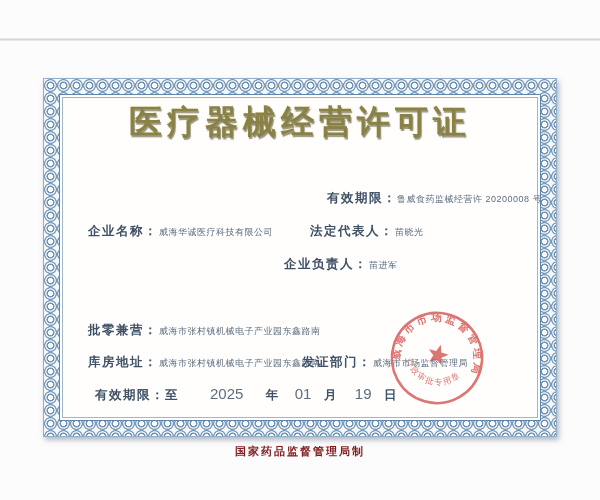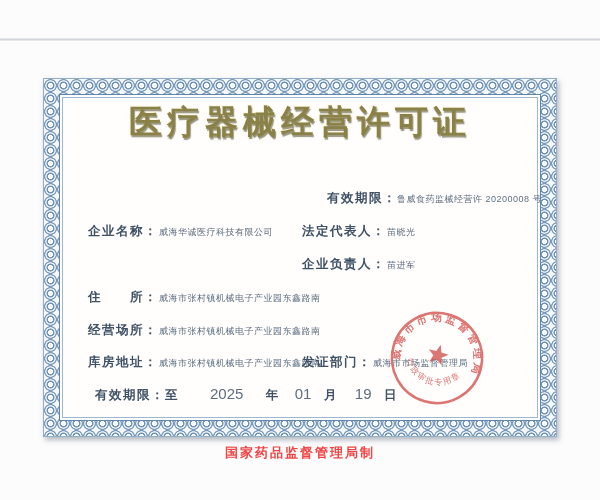--- a/index.html
+++ b/index.html
@@ -51,21 +51,21 @@
   .scope-block {
     position:absolute; left:302px; top:283px; width:254px; white-space:normal;
     line-height:11px;
   }
   .scope-block .lbl { font-size:13.5px; letter-spacing:2px; }
   .scope-block .val { font-size:7.5px; letter-spacing:0; }
   .date-num { font-size:15px; color:#5d6e80; }
   .date-unit { font-size:12.5px; font-weight:bold; color:#3f5165; }
   .footer {
     position:absolute; left:0; top:444px; width:600px; text-align:center;
-    font-size:13px; font-weight:bold; color:#ef4444; letter-spacing:2px;
+    font-size:11px; font-weight:bold; color:#7f1d1d; letter-spacing:2px;
   }
   
   .seal {
     position:absolute; left:388px; top:309px; width:98px; height:98px;
     opacity:.78; transform:rotate(16deg);
   }
 </style>
 </head>
 <body>
 
@@ -80,36 +80,33 @@
   <div class="title">医疗器械经营许可证</div>
 
   <div class="row" style="left:327px; top:188px;">
     <span class="lbl">有效期限：</span><span class="val">鲁威食药监械经营许 20200008 号</span>
   </div>
 
   <div class="row" style="left:88px; top:221px;">
     <span class="lbl">企业名称：</span><span class="val val-name">威海华诚医疗科技有限公司</span>
   </div>
 
-  <div class="row" style="left:302px; top:221px;text-align:center;">
+  <div class="row" style="left:310px; top:221px;text-align:center;">
     <span class="lbl">法定代表人：</span><span class="val val-name">苗晓光</span>
   </div>
 
 
-  <div class="row" style="left:302px; top:254px;">
+  <div class="row" style="left:284px; top:254px;">
     <span class="lbl">企业负责人：</span><span class="val val-name">苗进军</span>
   </div>
 
-  <div class="row" style="left:88px; top:287px;">
-    <span class="lbl">住　　所：</span><span class="val val-name">威海市张村镇机械电子产业园东鑫路南</span>
-  </div>
 
 
   <div class="row" style="left:88px; top:320px;">
-    <span class="lbl">经营场所：</span><span class="val val-name">威海市张村镇机械电子产业园东鑫路南</span>
+    <span class="lbl">批零兼营：</span><span class="val val-name">威海市张村镇机械电子产业园东鑫路南</span>
   </div>
 
   <div class="row" style="left:88px; top:352px;">
     <span class="lbl">库房地址：</span><span class="val val-name">威海市张村镇机械电子产业园东鑫路南</span>
   </div>
 
   <div class="row" style="left:302px; top:352px;text-align:center;">
     <span class="lbl">发证部门：</span><span class="val val-name">威海市市场监督管理局</span>
   </div>
 

